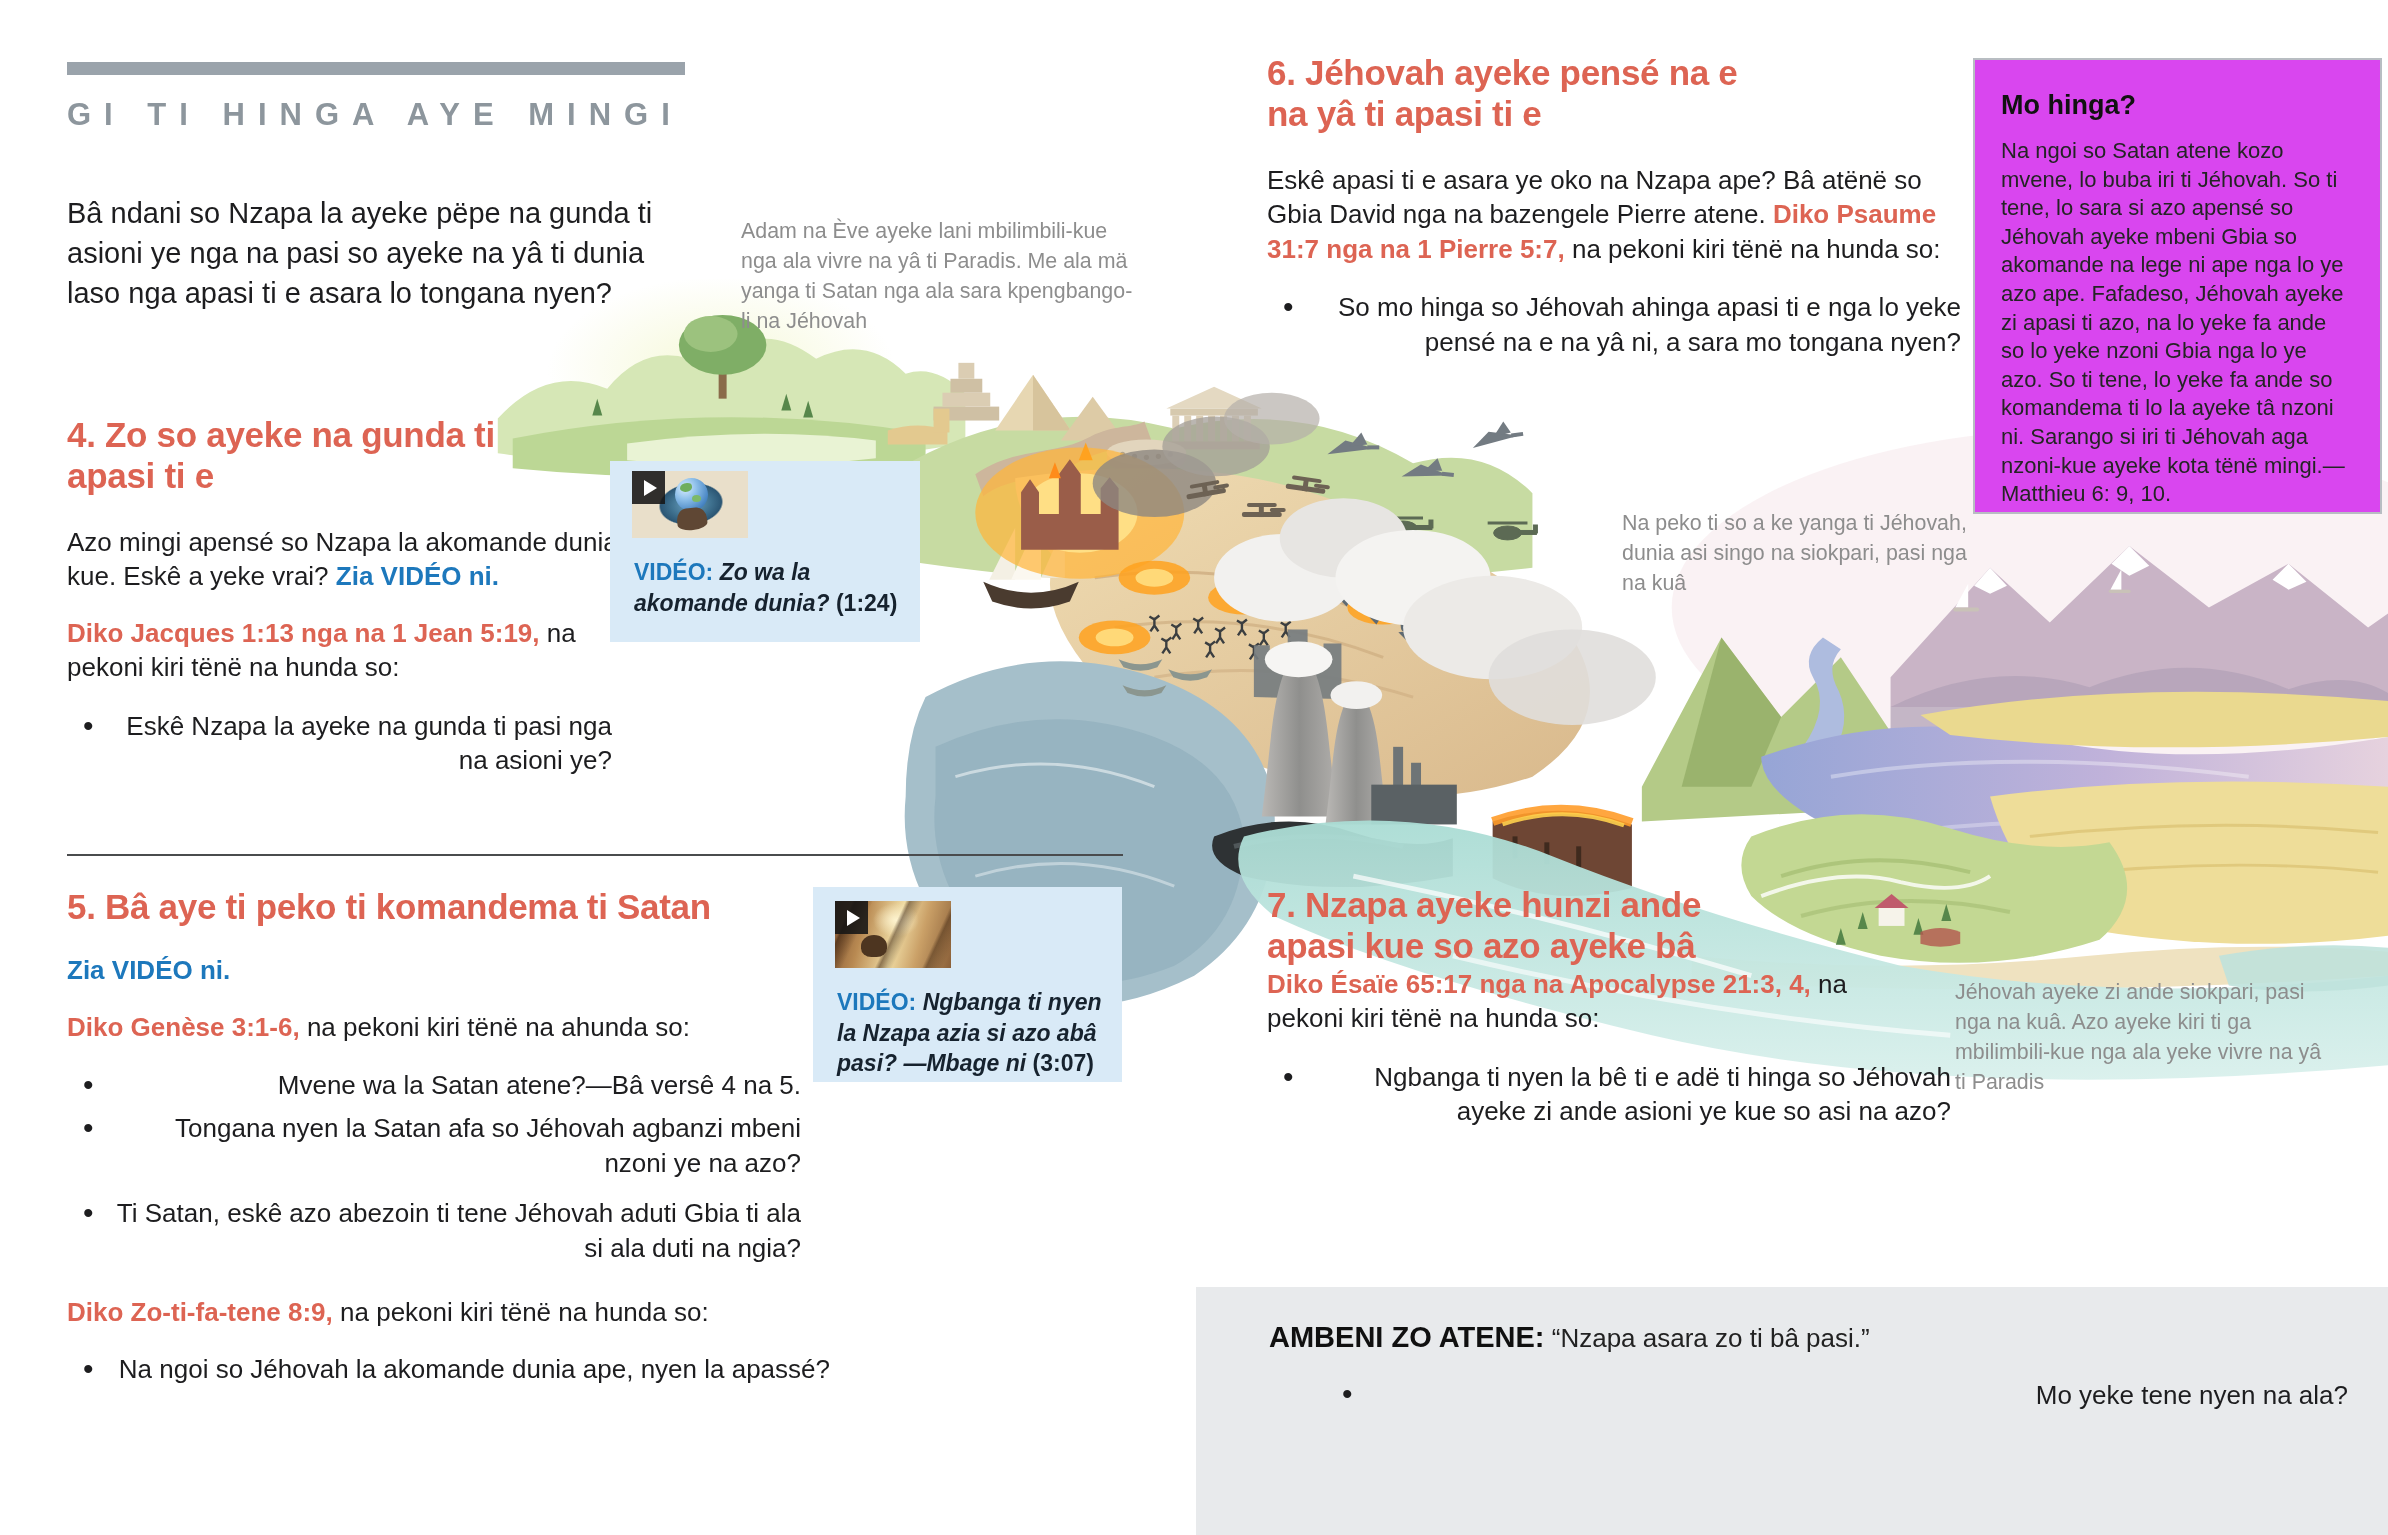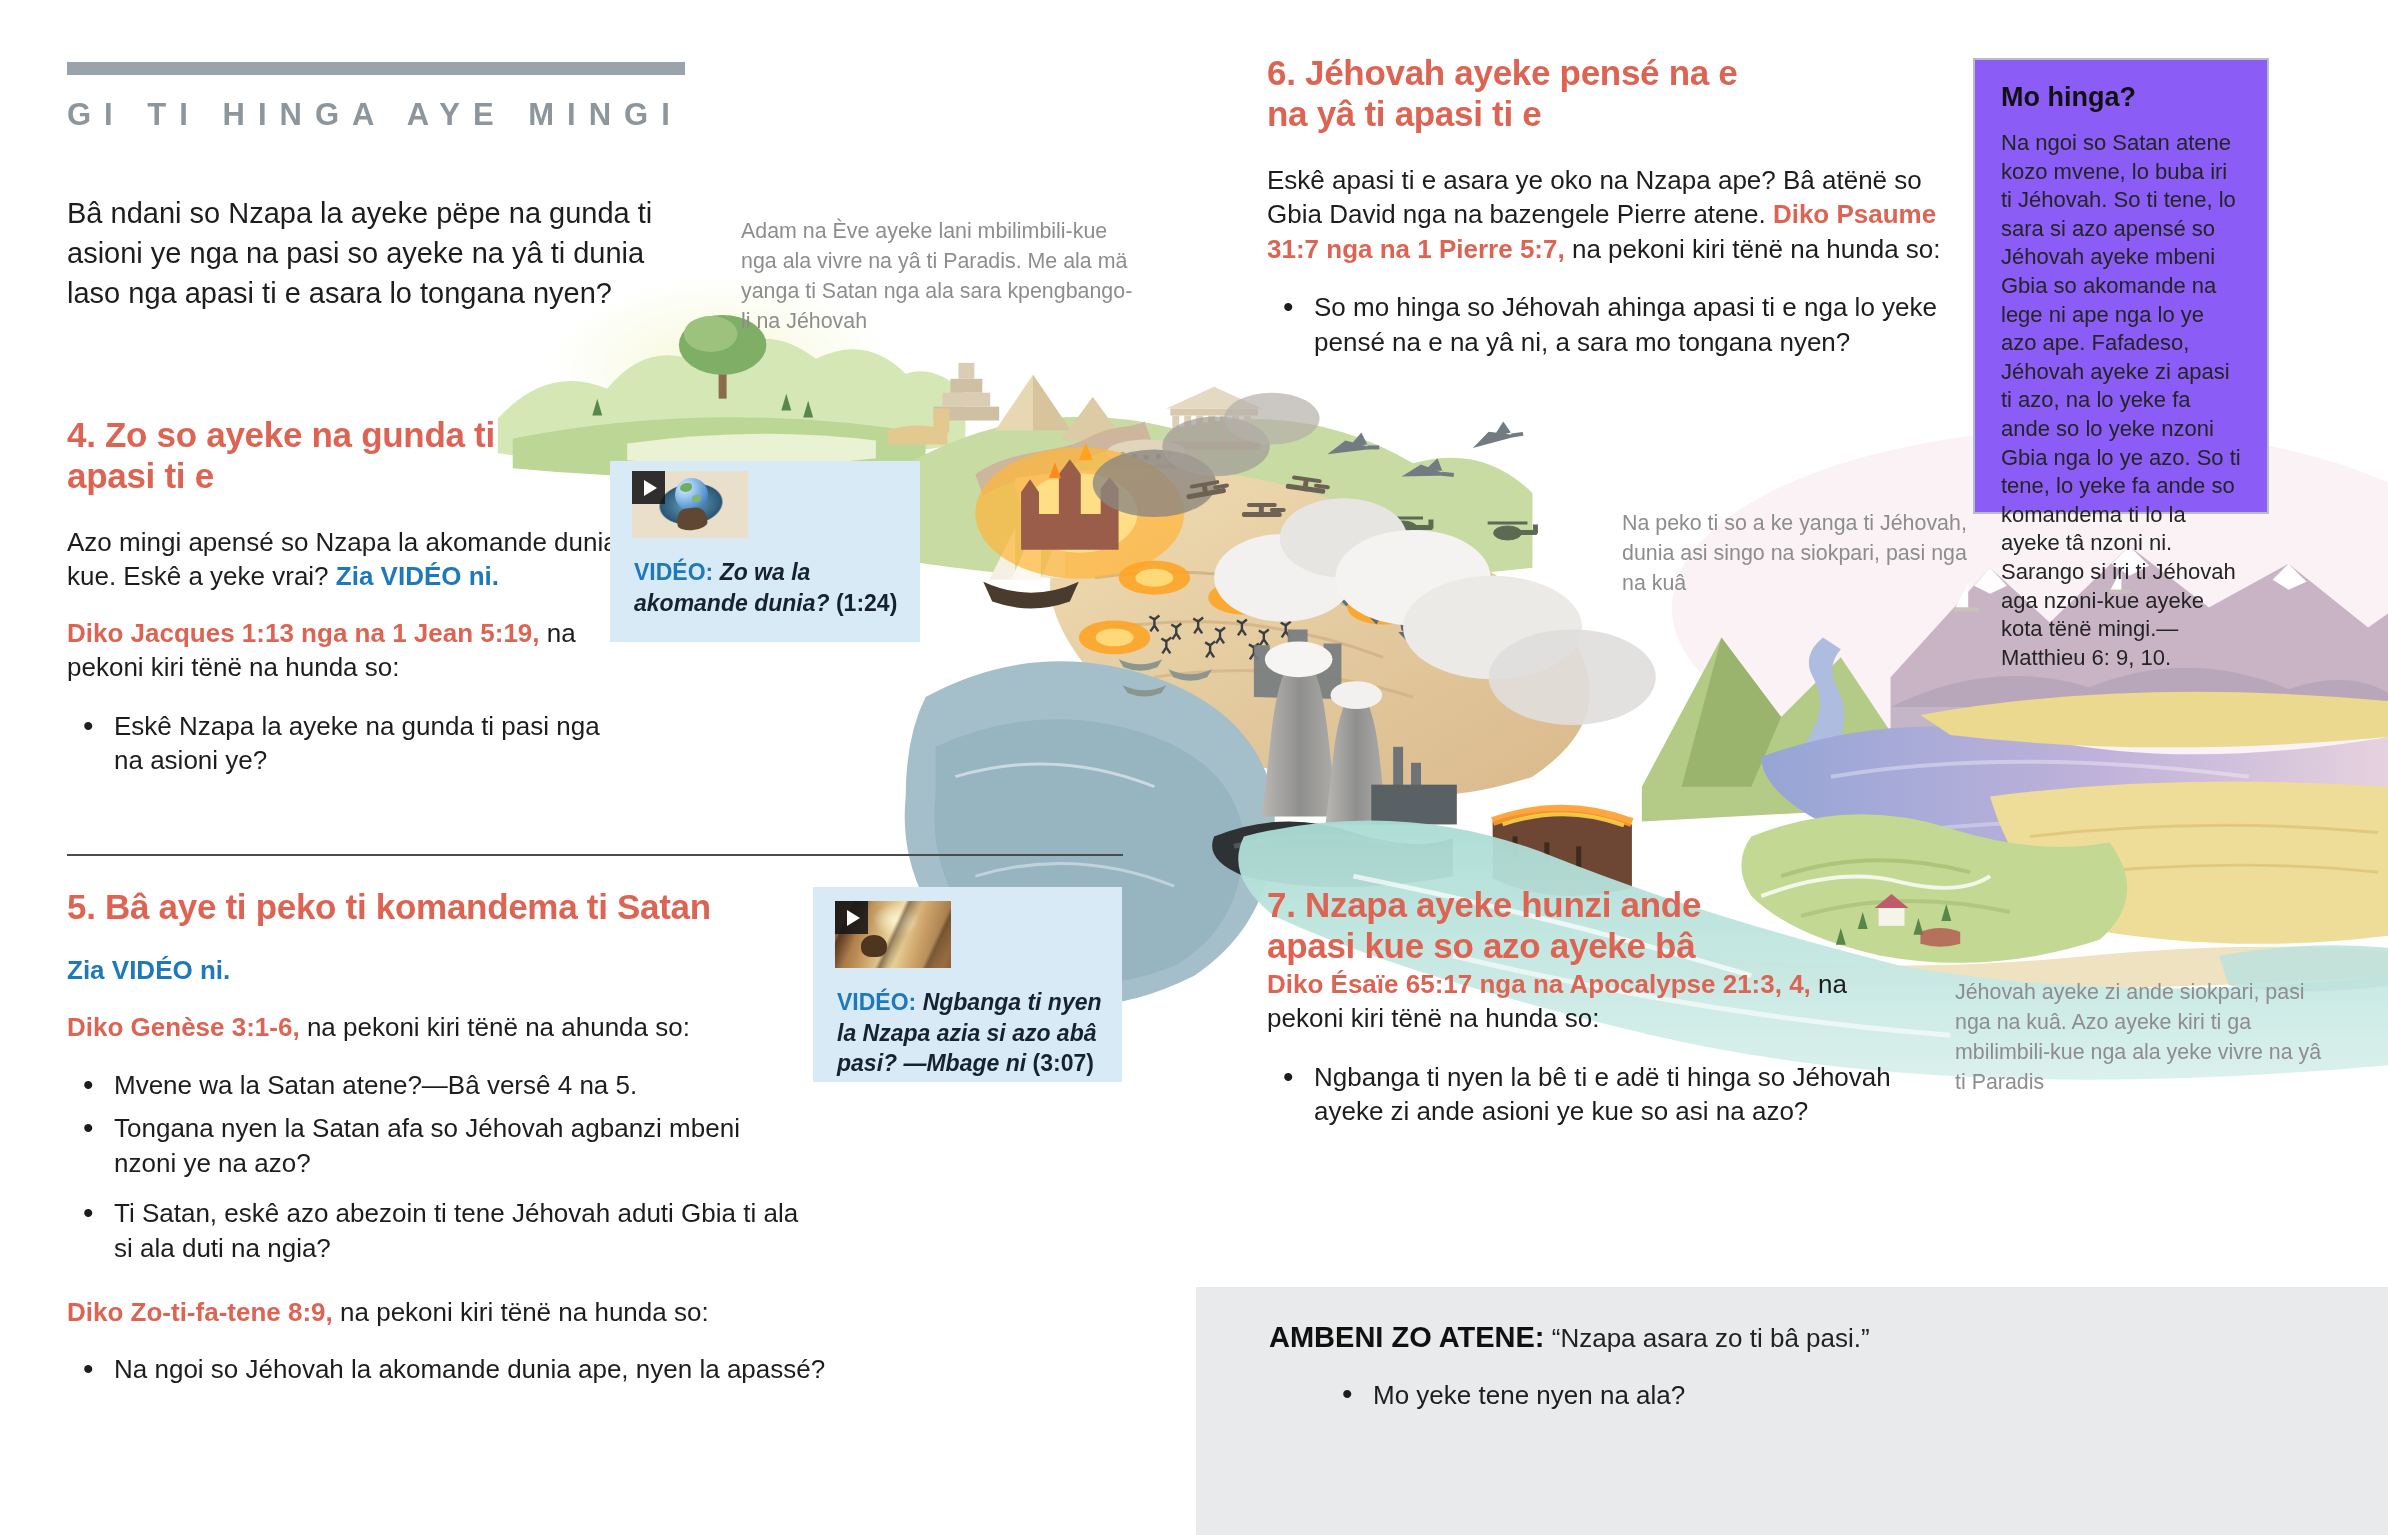--- a/index.html
+++ b/index.html
@@ -12,21 +12,21 @@
   .kicker{margin-top:22px;font-size:31px;font-weight:bold;letter-spacing:13px;
           color:var(--kicker,#8d969d);white-space:nowrap;}
   .intro{font-size:29px;line-height:1.38;margin-top:36px;}
 
   
   h2.sec{font-size:35px;font-weight:bold;color:var(--accent,#dd6453);line-height:1.18;
          letter-spacing:-0.3px;margin:0;}
   .body{font-size:26px;line-height:1.33;margin:0;}
   .ref{font-weight:bold;color:var(--accent,#dd6453);}
   .link{font-weight:bold;color:var(--link,#1d78bc);cursor:pointer;}
-  .bullet{position:relative;padding-left:47px;}
+  .bullet{position:relative;padding-left:47px;text-align:right;}
   .bullet::before{content:"\2022";position:absolute;left:16px;top:-3px;font-size:30px;color:#1d1d1f;}
 
   
   .cap{font-size:21.4px;line-height:1.4;color:var(--caption,#8d8d8d);}
 
   
   .videobox{background:var(--video_bg,#d9eaf7);cursor:pointer;}
   .vthumb{position:absolute;overflow:hidden;width:116px;height:67px;}
   .playbtn{position:absolute;left:0;top:0;width:33px;height:33px;background:rgba(22,22,22,.88);
            display:flex;align-items:center;justify-content:center;z-index:3;}
@@ -51,22 +51,22 @@
   .t2 .beams{position:absolute;inset:0;background:
       linear-gradient(115deg,rgba(56,32,14,0) 12%,rgba(56,32,14,.6) 14%,rgba(56,32,14,0) 26%,
       rgba(56,32,14,0) 48%,rgba(56,32,14,.5) 51%,rgba(56,32,14,0) 60%,
       rgba(56,32,14,0) 80%,rgba(56,32,14,.45) 83%,rgba(56,32,14,0) 94%);}
   .t2 .glow{position:absolute;left:38px;top:2px;width:46px;height:34px;
       background:radial-gradient(closest-side,#fdf3cf 0%,rgba(253,243,207,0) 100%);}
   .t2 .fig{position:absolute;left:26px;top:34px;width:26px;height:22px;background:#4d3категор520;background:#4d3520;
       border-radius:50% 50% 40% 40%;}
 
   
-  .knowbox{width:296px;height:456px;background:#8b5cf6;border:2px solid var(--box_border,#b8bdc2);
-           box-sizing:border-box;padding:16px 26px 0 26px;}
+  .knowbox{width:409px;height:456px;background:#d946ef;border:2px solid var(--box_border,#b8bdc2);
+           box-sizing:border-box;padding:24px 26px 0 26px;}
   .kb-title{font-size:27px;font-weight:bold;margin:6px 0 16px 0;color:#111;}
   .kb-body{font-size:22px;line-height:1.3;color:#242424;margin:0;}
 
   
   .rule{height:2px;background:var(--rule,#4a4c4e);}
   .commentbox{width:1192px;height:249px;background:var(--comment_bg,#e8eaec);box-sizing:border-box;
               padding:34px 40px 0 73px;}
   .cb-line{font-size:26px;color:#222;}
   .cb-label{font-weight:bold;font-size:29px;color:#101010;}
   .cb-bullet{margin:26px 0 0 57px;font-size:26px;}

